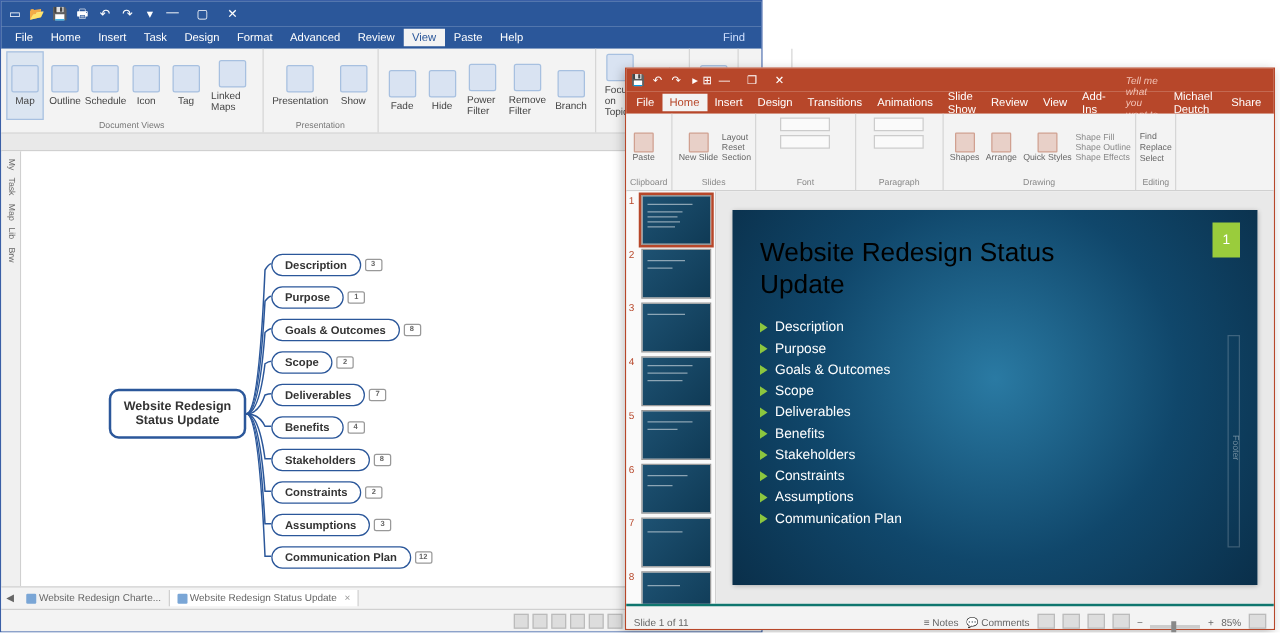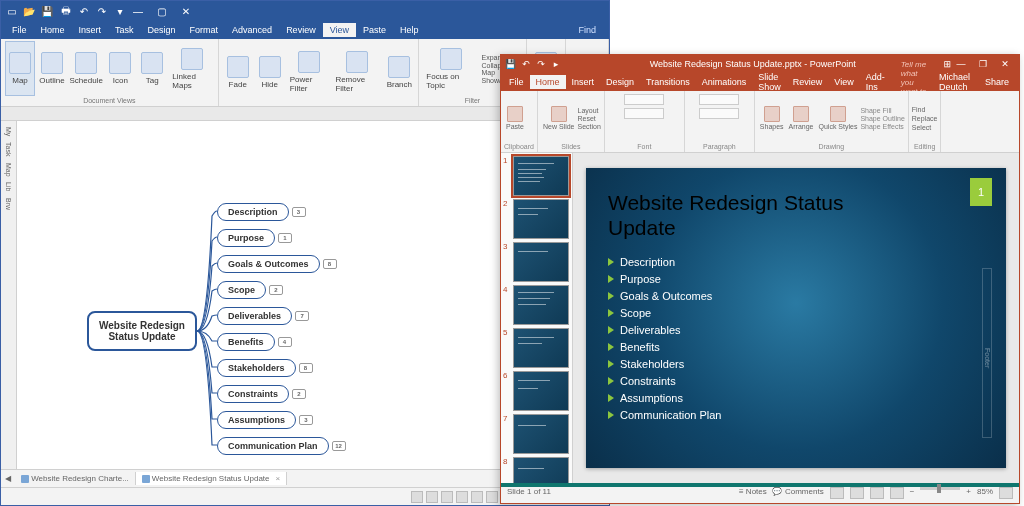--- a/index.html
+++ b/index.html
@@ -82,21 +82,21 @@
   .pp-slide-area { flex: 1; background: #e9e9e9; display: flex; flex-direction: column; }
   .pp-slide-wrap { flex: 1; display: flex; align-items: center; justify-content: center; padding: 6px; }
   .pp-slide { width: 420px; height: 300px; background: radial-gradient(circle at 50% 45%, #2a7aa3 0%, #10476b 55%, #0a2f4a 100%); position: relative; box-shadow: 0 1px 4px rgba(0,0,0,0.3); }
   .pp-slide-num { position: absolute; right: 14px; top: 10px; width: 22px; height: 28px; background: #9acc3c; color: #fff; font-size: 11px; display: flex; align-items: center; justify-content: center; }
   .pp-slide-sidebar { position: absolute; right: 14px; top: 100px; width: 10px; height: 170px; border: 1px solid rgba(255,255,255,0.2); writing-mode: vertical-rl; font-size: 7px; color: rgba(255,255,255,0.4); text-align: center; padding-top: 10px; }
   .pp-slide-title { position: absolute; left: 22px; top: 22px; font-size: 21px; color: #000; font-weight: 400; width: 280px; line-height: 1.2; }
   .pp-slide-list { position: absolute; left: 22px; top: 88px; font-size: 11px; color: #fff; }
   .pp-slide-list .item { display: flex; align-items: center; gap: 6px; margin-bottom: 5px; }
   .pp-slide-list .tri { width: 0; height: 0; border-left: 6px solid #8cc63f; border-top: 4px solid transparent; border-bottom: 4px solid transparent; }
   .pp-notes { height: 20px; border-top: 1px solid #d0d0d0; background: #fff; font-size: 9px; color: #aaa; padding: 3px 8px; }
-  .pp-status { height: 20px; background: #f3f3f3; border-top: 4px solid #0f766e; font-size: 8px; color: #666; display: flex; align-items: flex-start; padding: 0 6px; gap: 6px; }
+  .pp-status { height: 20px; background: #f3f3f3; border-top: 2px solid #0f766e; font-size: 8px; color: #666; display: flex; align-items: flex-end; padding: 0 6px; gap: 6px; }
   .pp-status .sp { flex: 1; }
   .pp-status .ic { width: 14px; height: 12px; background: #ddd; border: 1px solid #bbb; }
 </style>
 </head>
 <body>
 
 <div class="mm-window">
   <div class="mm-titlebar">
     <div class="mm-qat">
       <span>▭</span>
@@ -149,20 +149,33 @@
         <div class="mm-rbtn lg">
             <div class="ico"></div>
             <span>Tag</span>
           </div>
         <div class="mm-rbtn lg">
             <div class="ico"></div>
             <span>Linked Maps</span>
           </div>
       </div>
       <div class="lbl">Document Views</div>
+    </div>
+    <div class="mm-rgroup">
+      <div class="row">
+        <div class="mm-rbtn lg">
+            <div class="ico"></div>
+            <span>Presentation</span>
+          </div>
+        <div class="mm-rbtn lg">
+            <div class="ico"></div>
+            <span>Show</span>
+          </div>
+      </div>
+      <div class="lbl">Presentation</div>
     </div>
     <div class="mm-rgroup">
       <div class="row">
         <div class="mm-rbtn lg">
             <div class="ico"></div>
             <span>Fade</span>
           </div>
         <div class="mm-rbtn lg">
             <div class="ico"></div>
             <span>Hide</span>
@@ -329,21 +342,20 @@
 </div>
 
 <div class="pp-window">
   <div class="pp-titlebar">
     <div class="pp-qat">
       <span>💾</span>
       <span>↶</span>
       <span>↷</span>
       <span>▸</span>
     </div>
-    <div class="ttl">Website Redesign Status Update.pptx - PowerPoint</div>
     <span>⊞</span>
     <div class="wc">
       <span>—</span>
       <span>❐</span>
       <span>✕</span>
     </div>
   </div>
   <div class="pp-menubar">
     <span>File</span>
     <span class="active">Home</span>

